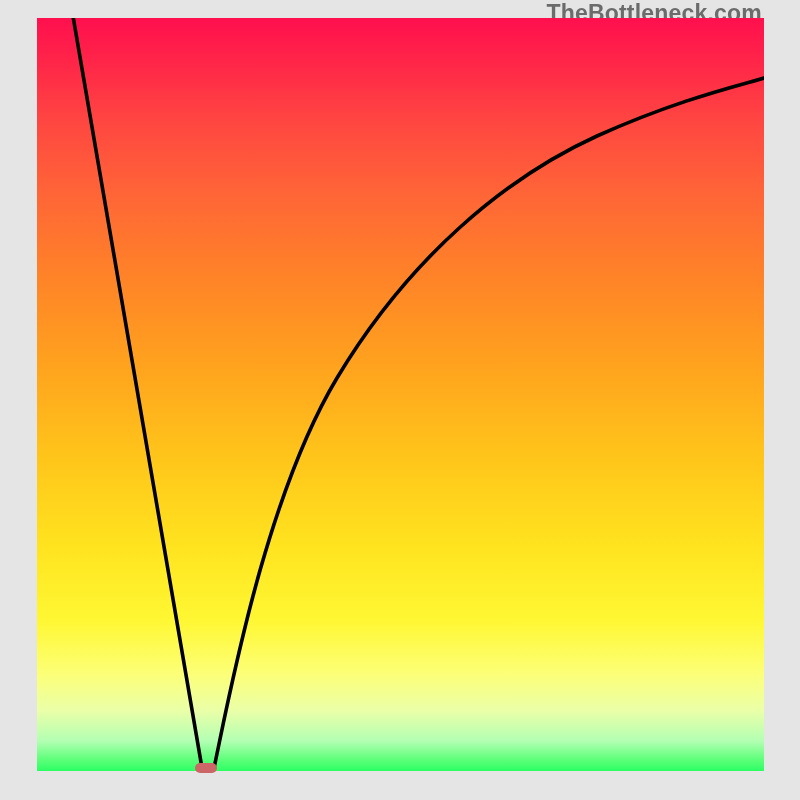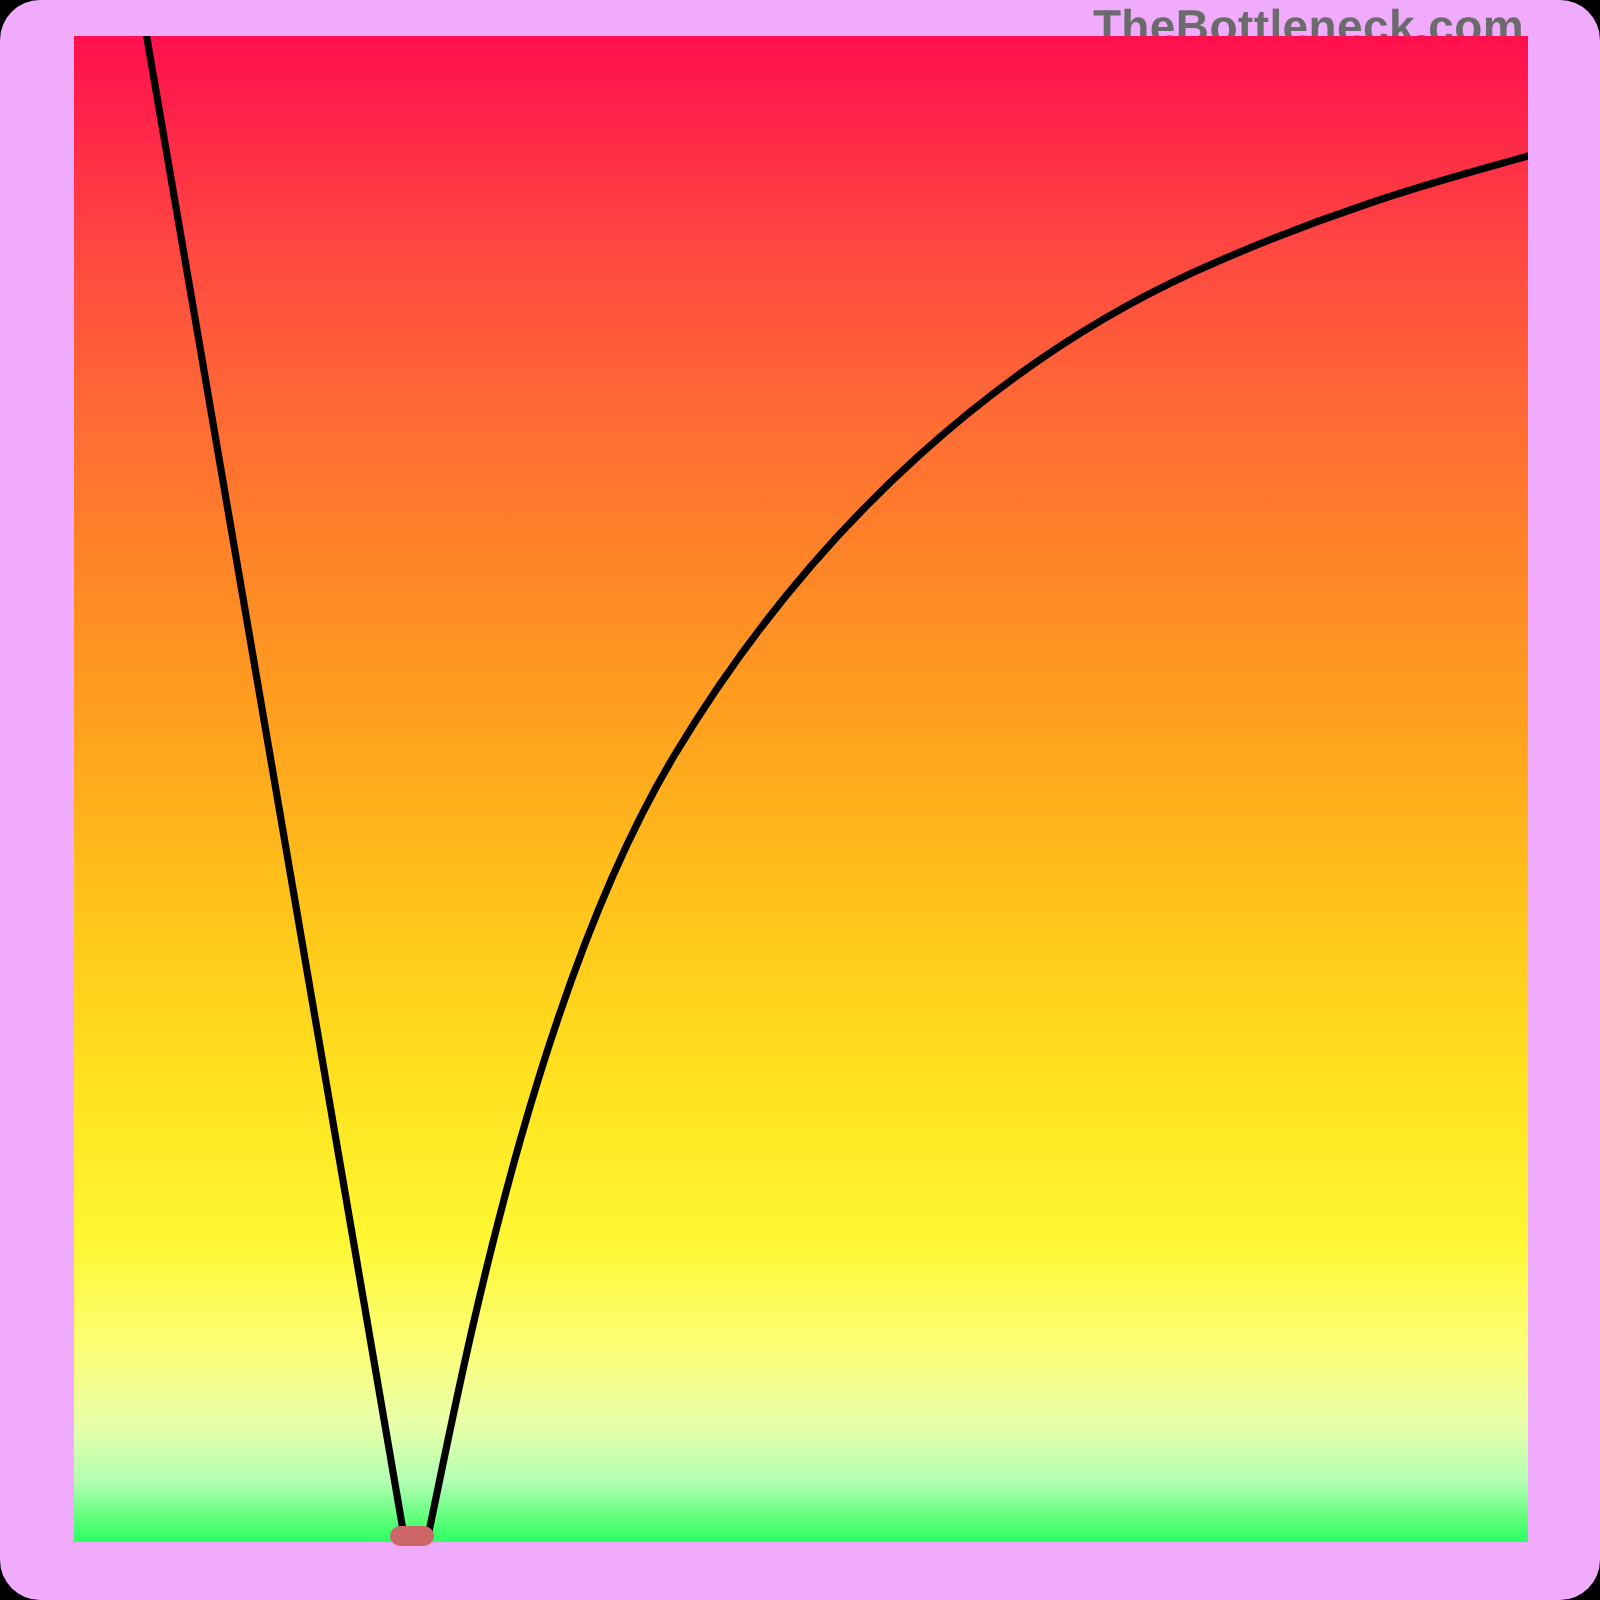--- a/index.html
+++ b/index.html
@@ -8,22 +8,21 @@
     width: 800px;
     height: 800px;
     background: #000000;
     overflow: hidden;
     font-family: Arial, Helvetica, sans-serif;
   }
   .frame {
     position: relative;
     width: 800px;
     height: 800px;
-    background: #f0abfc;
-    border-radius: 20px;
+    background: #e5e5e5;
   }
   .plot-area {
     position: absolute;
     
     left: 37px;
     top: 18px;
     width: 727px;   
     height: 753px;  
     
     background: linear-gradient(

